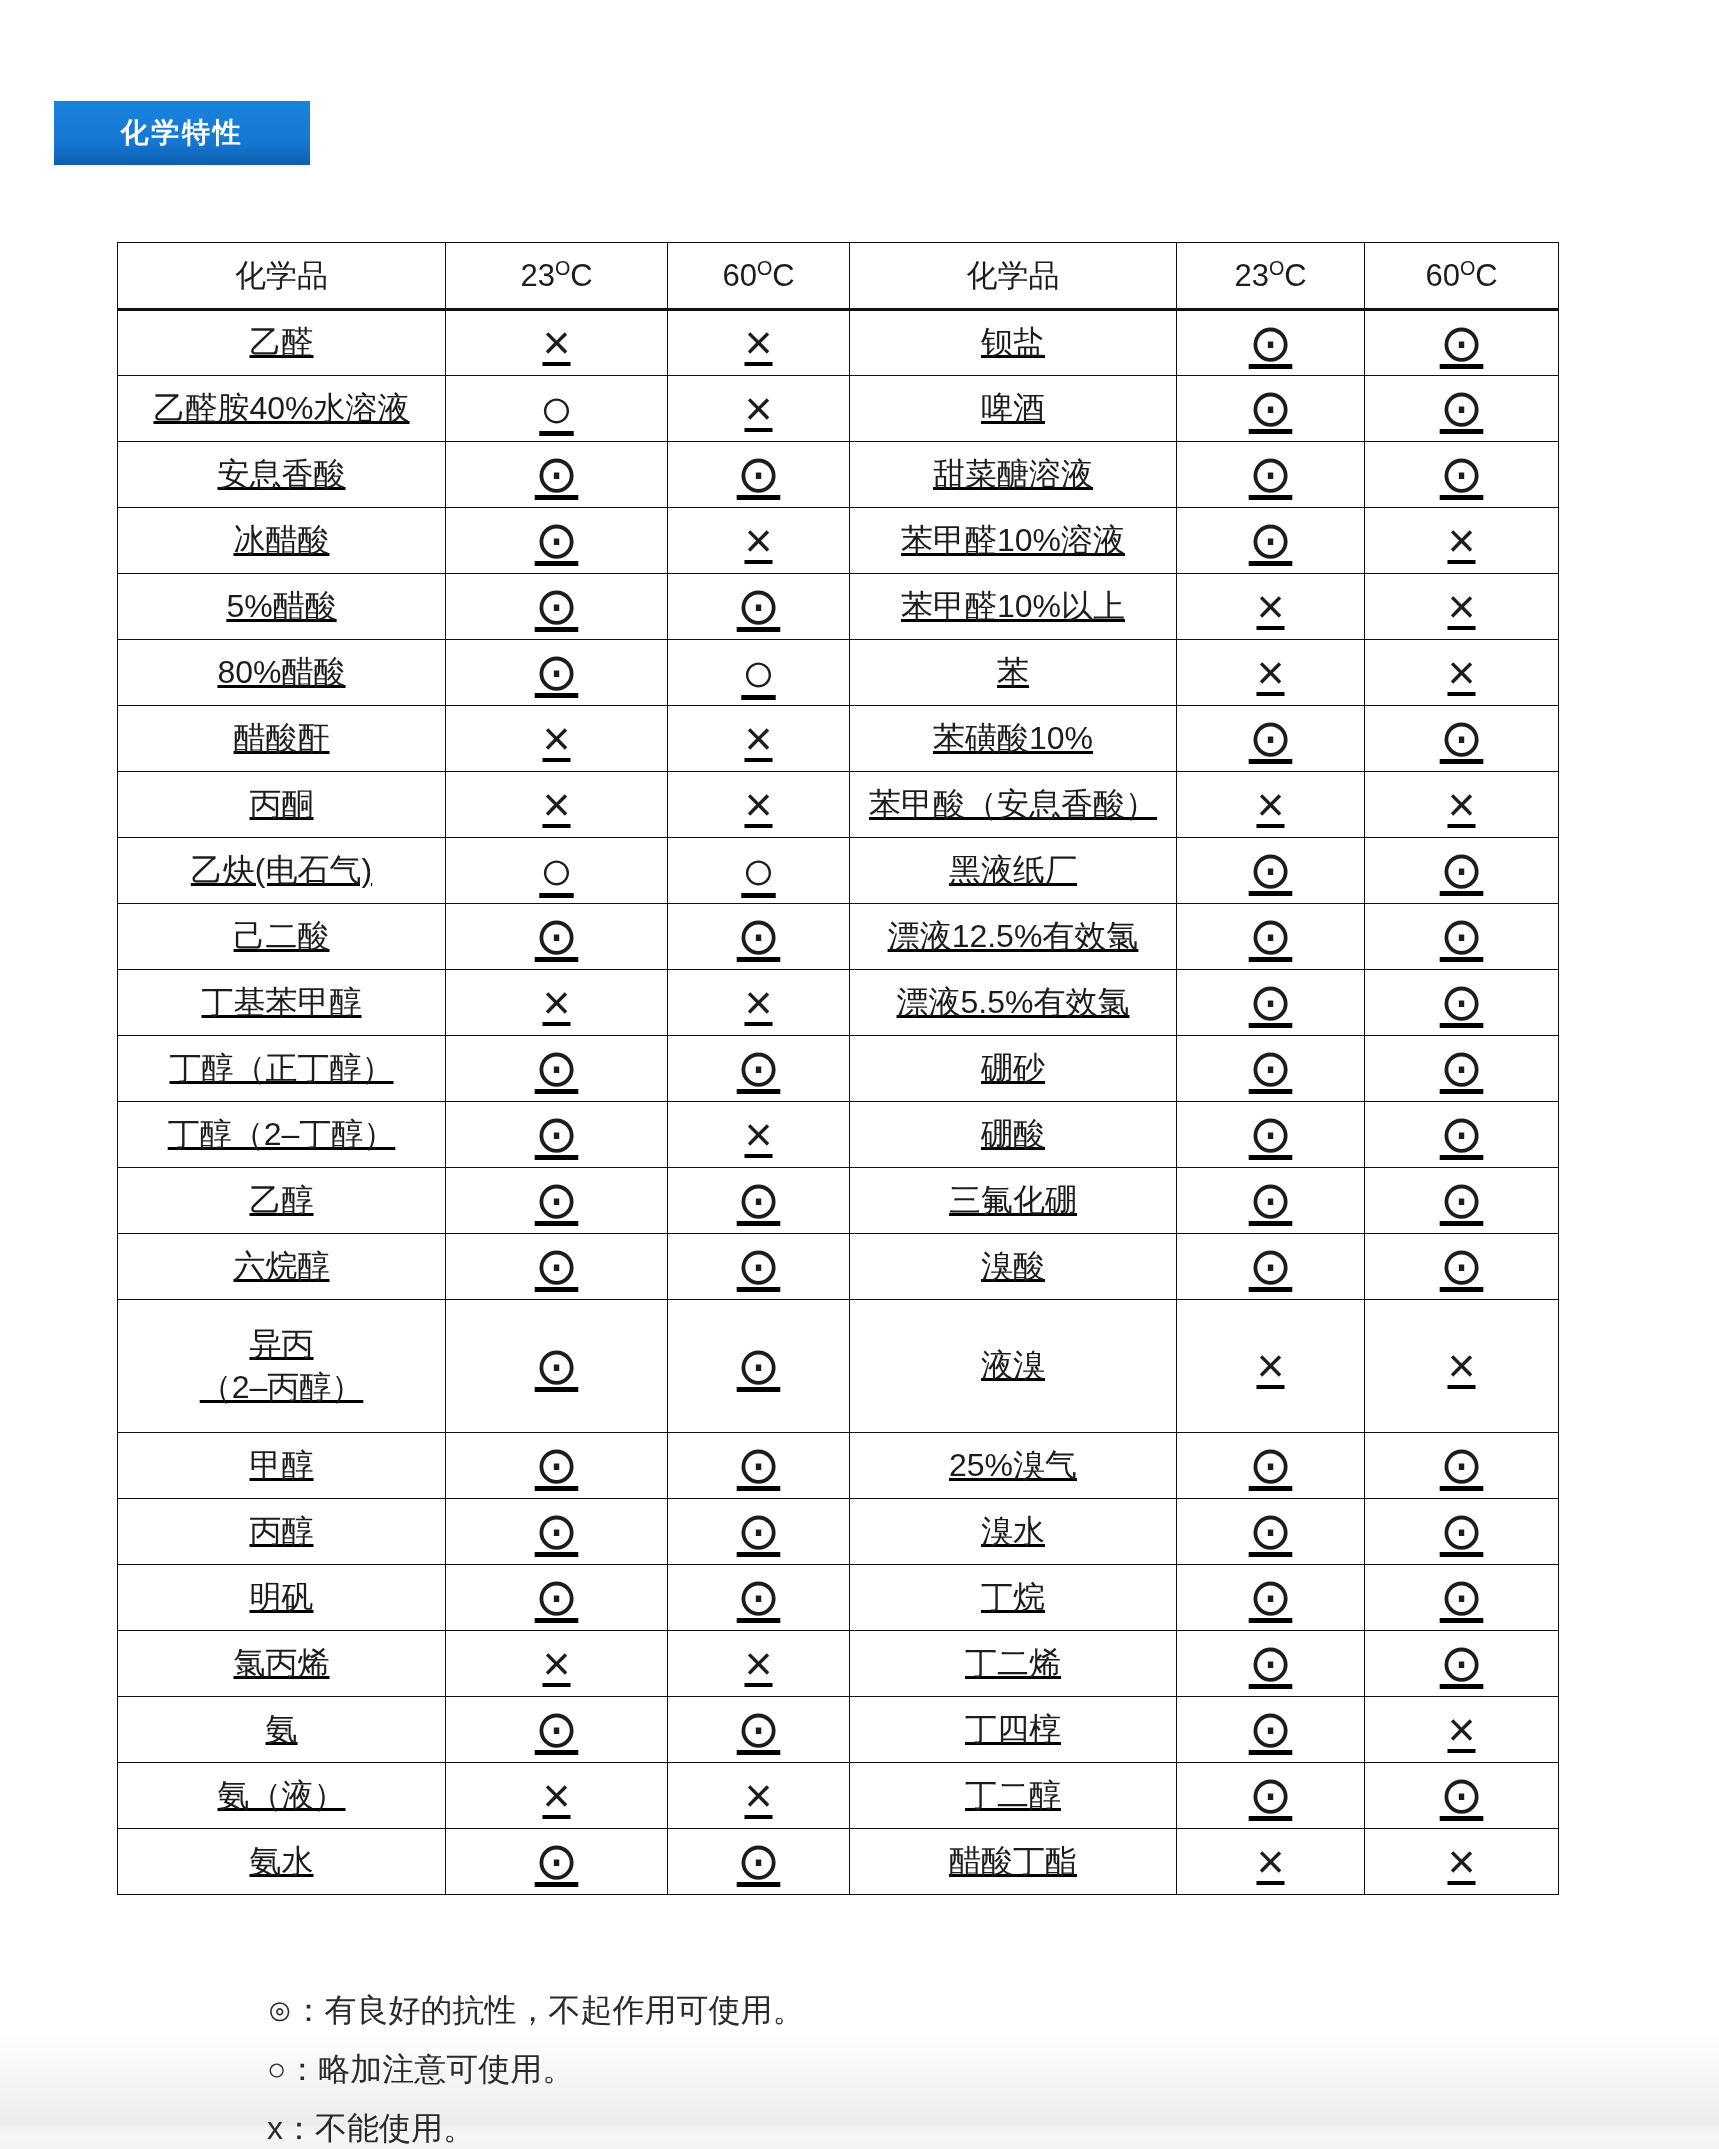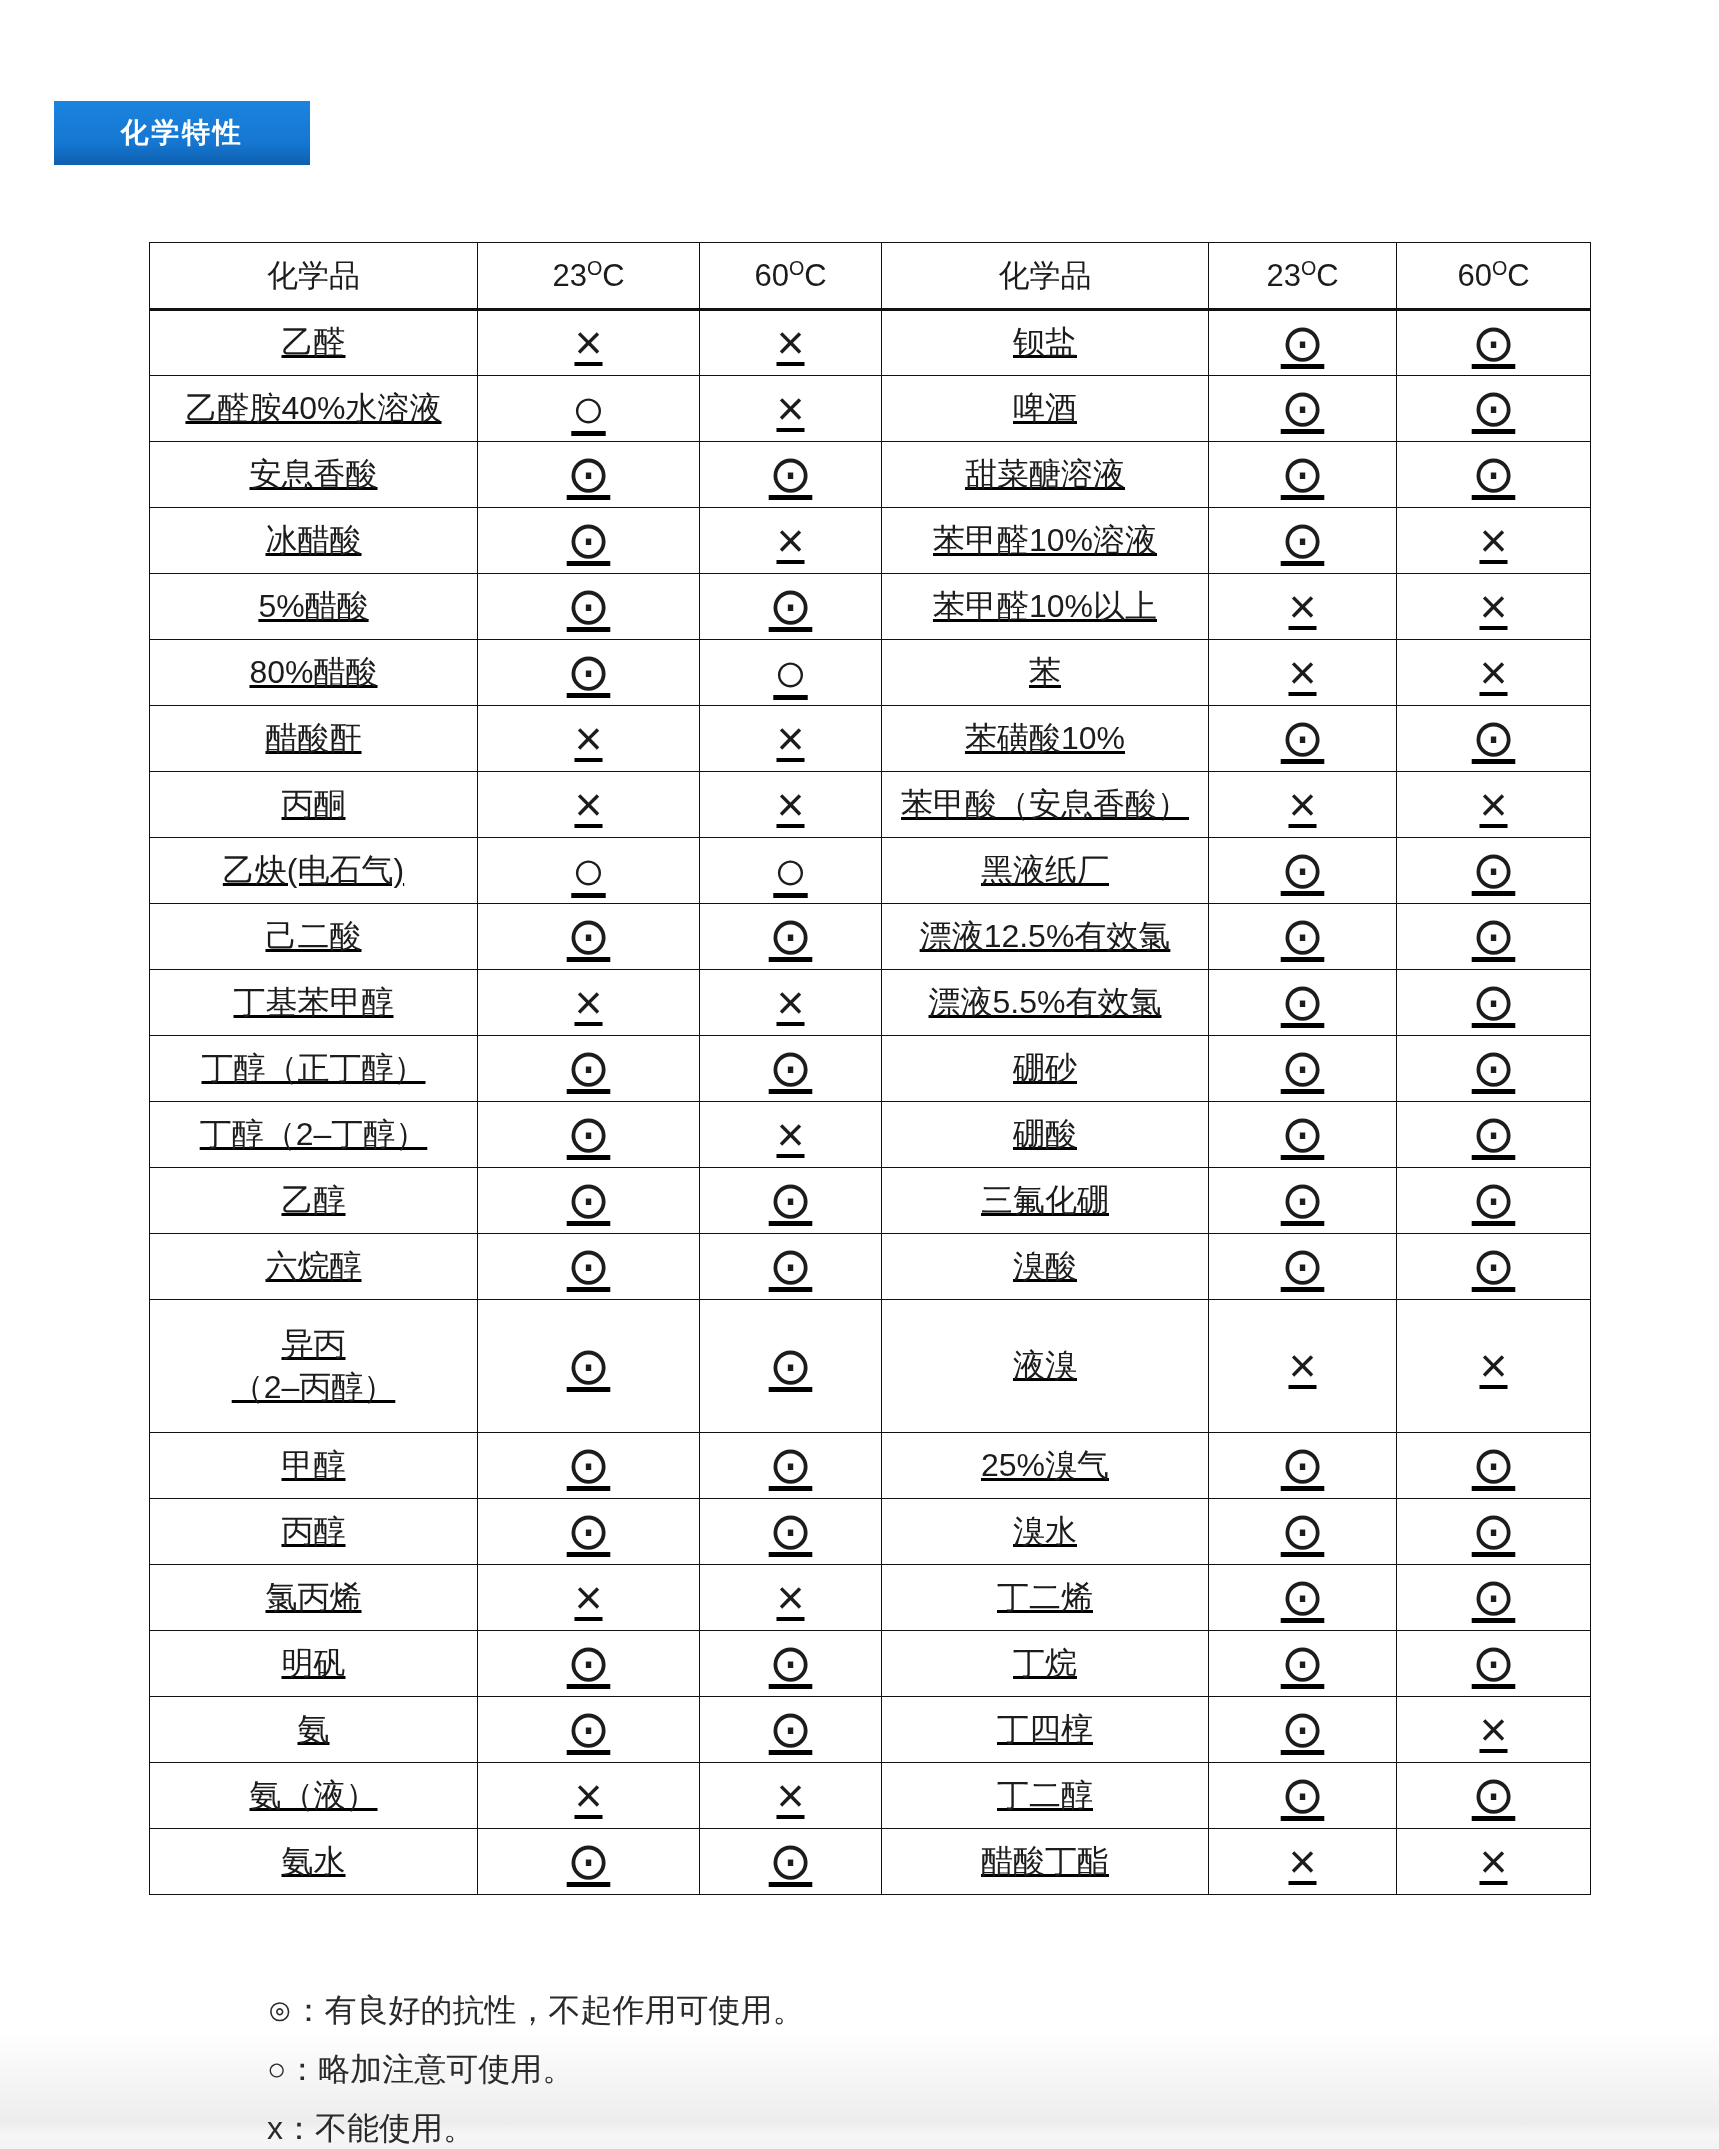--- a/index.html
+++ b/index.html
@@ -22,21 +22,21 @@
     align-items: center;
     justify-content: center;
     background: linear-gradient(180deg, var(--accent-light, #1b84de) 0%, var(--accent, #1577d2) 65%, var(--accent-dark, #0d5fae) 100%);
     color: var(--accent-text, #ffffff);
     font-size: 28px;
     font-weight: bold;
     letter-spacing: 2.7px;
   }
   table.chem-table {
     position: absolute;
-    left: 149px;
+    left: 117px;
     top: 242px;
     width: 1441px;
     border-collapse: collapse;
     table-layout: fixed;
   }
   col.c1 { width: 328px; }
   col.c2 { width: 222px; }
   col.c3 { width: 182px; }
   col.c4 { width: 327px; }
   col.c5 { width: 188px; }
@@ -257,32 +257,32 @@
   </tr>
       <tr>
     <td class="chem">丙醇</td>
     <td class="sym sym-dot">⊙</td>
     <td class="sym sym-dot">⊙</td>
     <td class="chem">溴水</td>
     <td class="sym sym-dot">⊙</td>
     <td class="sym sym-dot">⊙</td>
   </tr>
       <tr>
+    <td class="chem">明矾</td>
+    <td class="sym sym-dot">⊙</td>
+    <td class="sym sym-dot">⊙</td>
+    <td class="chem">丁烷</td>
+    <td class="sym sym-dot">⊙</td>
+    <td class="sym sym-dot">⊙</td>
+  </tr>
+      <tr>
     <td class="chem">氯丙烯</td>
     <td class="sym sym-x">×</td>
     <td class="sym sym-x">×</td>
     <td class="chem">丁二烯</td>
-    <td class="sym sym-dot">⊙</td>
-    <td class="sym sym-dot">⊙</td>
-  </tr>
-      <tr>
-    <td class="chem">明矾</td>
-    <td class="sym sym-dot">⊙</td>
-    <td class="sym sym-dot">⊙</td>
-    <td class="chem">丁烷</td>
     <td class="sym sym-dot">⊙</td>
     <td class="sym sym-dot">⊙</td>
   </tr>
       <tr>
     <td class="chem">氨</td>
     <td class="sym sym-dot">⊙</td>
     <td class="sym sym-dot">⊙</td>
     <td class="chem">丁四椁</td>
     <td class="sym sym-dot">⊙</td>
     <td class="sym sym-x">×</td>

